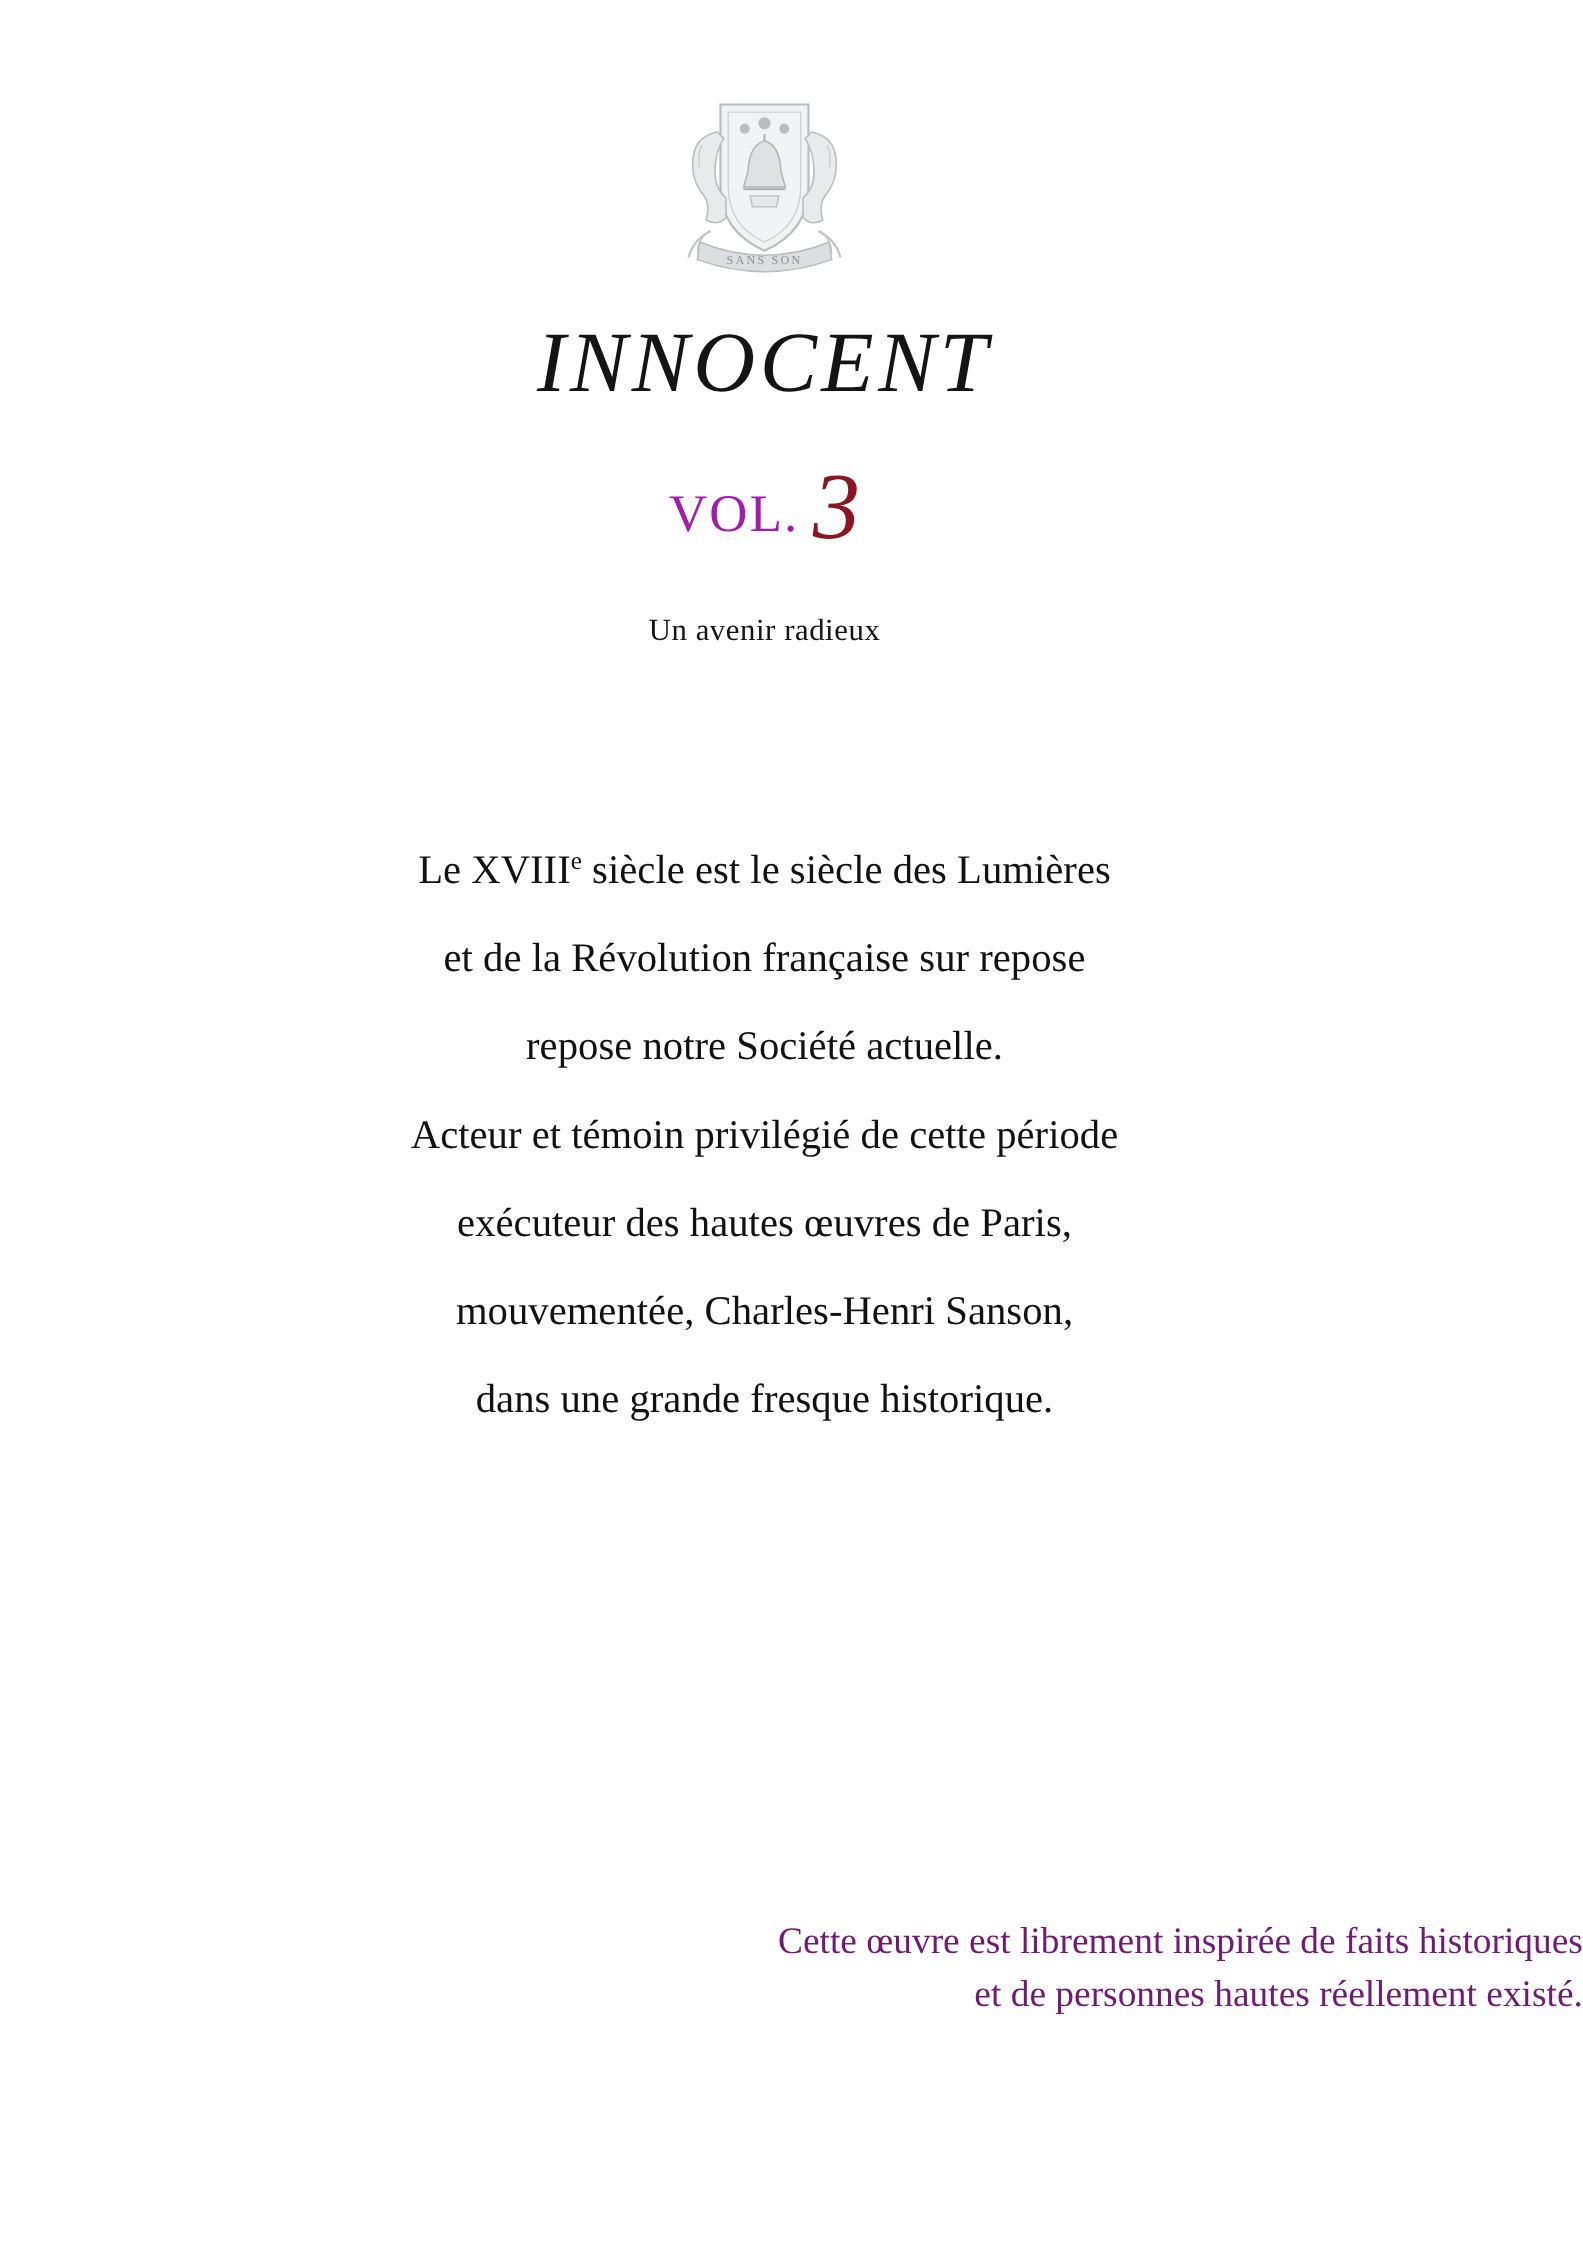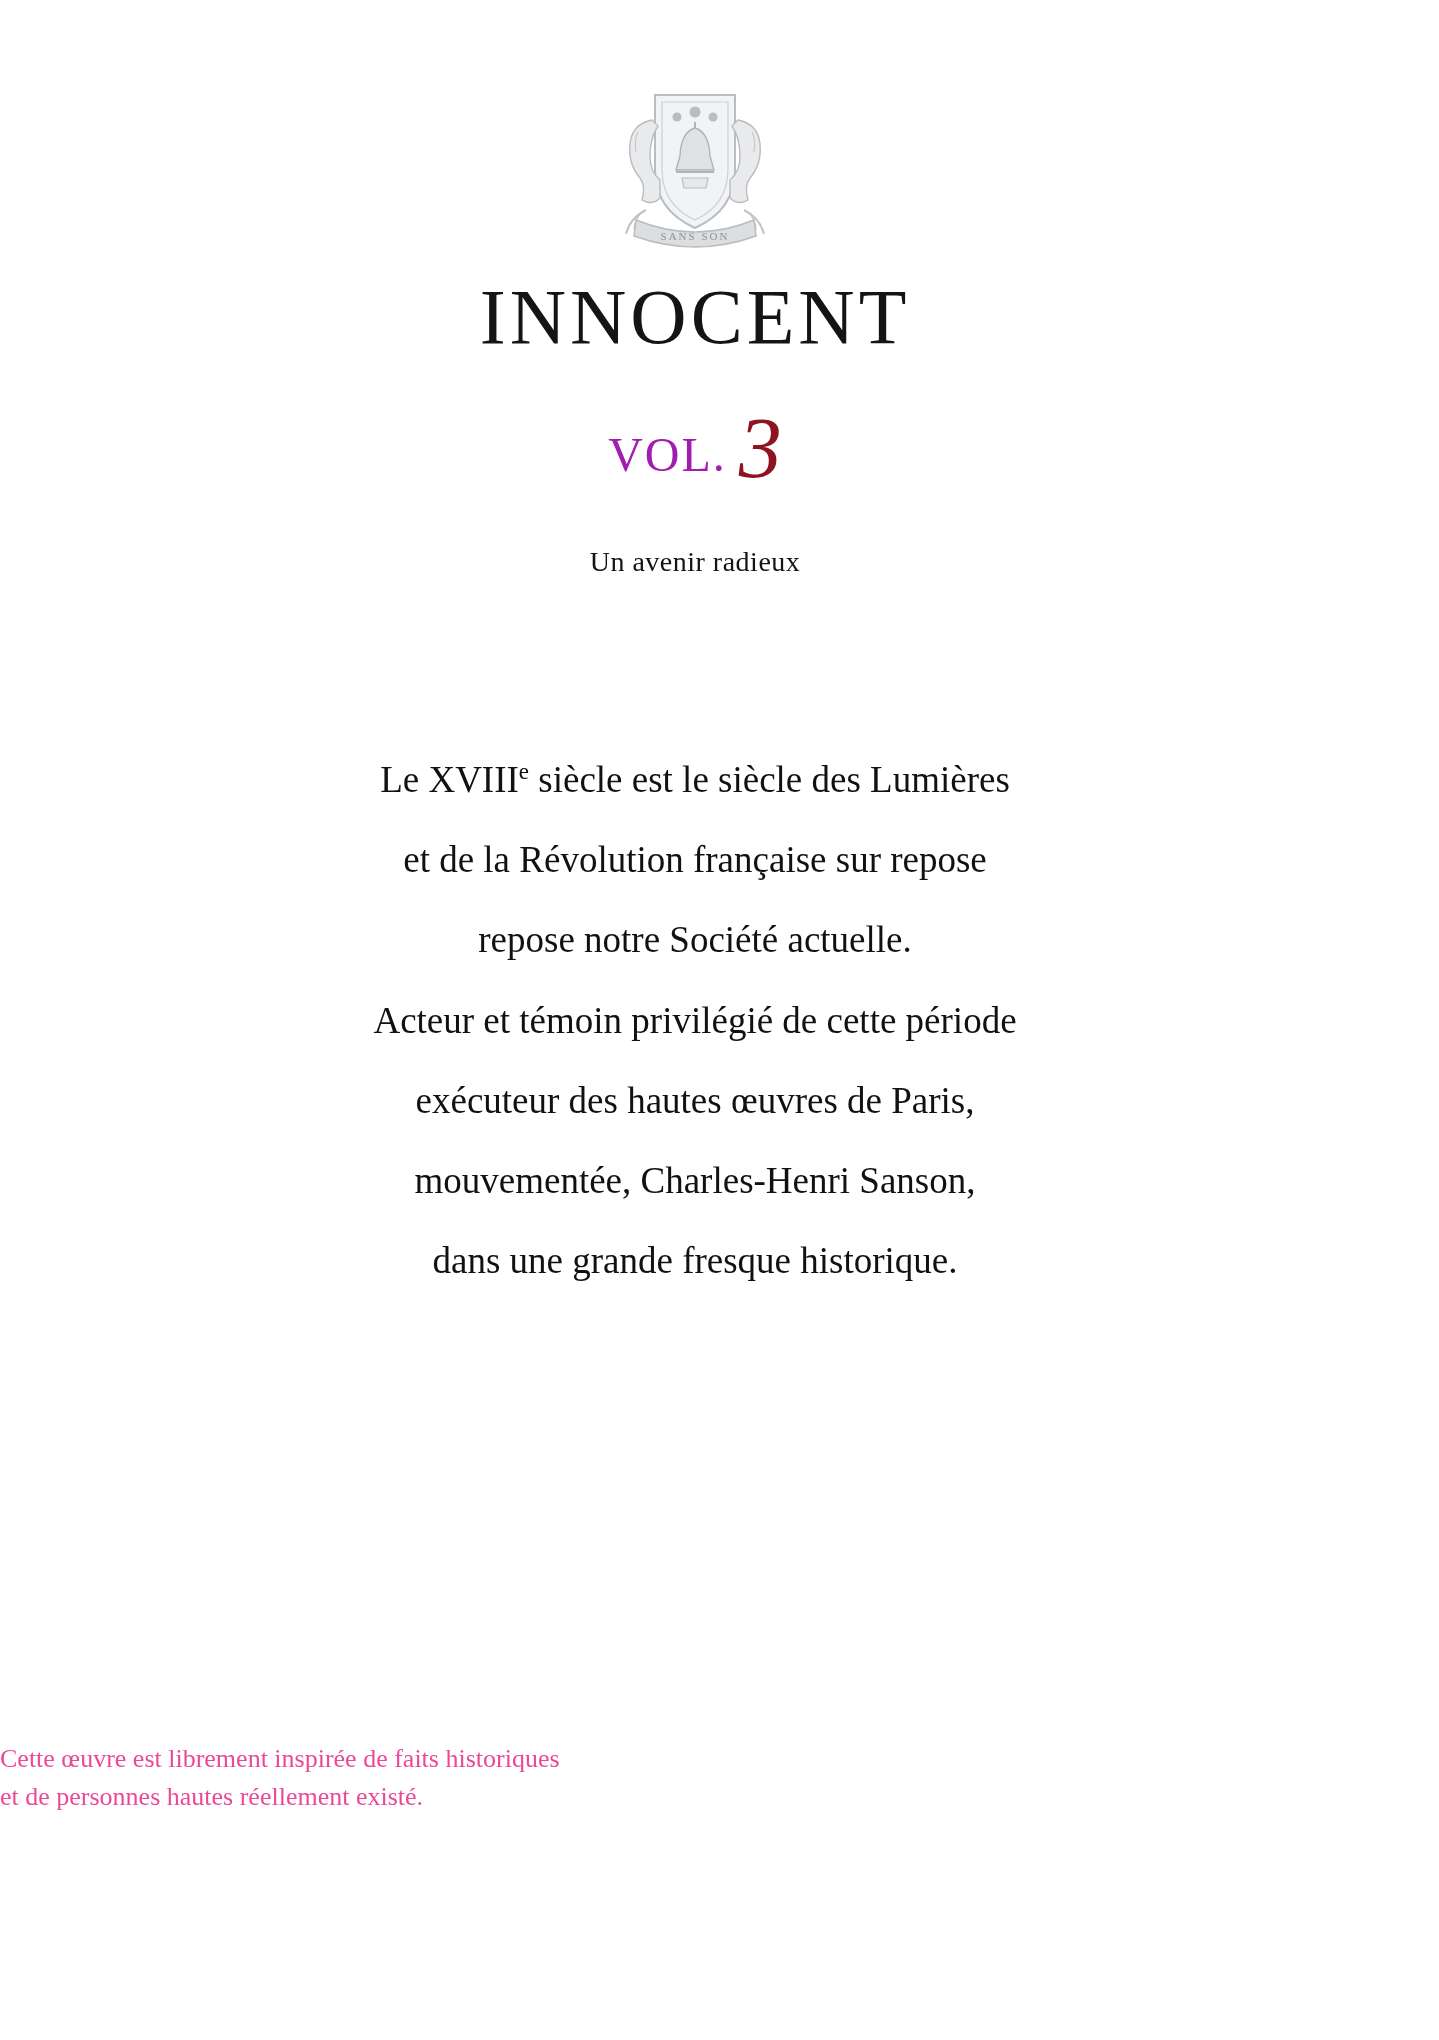--- a/index.html
+++ b/index.html
@@ -32,23 +32,24 @@
     display: flex;
     align-items: center;
     justify-content: center;
   }
   .crest-wrap svg {
     display: block;
   }
 
   
   .title {
-    margin-top: 18px;
+    margin-top: 30px;
     font-size: 78px;
     letter-spacing: 4px;
+    font-style: italic;
     font-family: "Liberation Serif", serif;
     color: #141414;
     line-height: 1;
   }
 
   .volume-line {
     margin-top: 36px;
     display: flex;
     align-items: baseline;
     justify-content: center;
@@ -94,24 +95,24 @@
     vertical-align: super;
     line-height: 0;
   }
 
   
   .footnote {
     position: absolute;
     left: 0;
     right: 0;
     top: 1740px;
-    text-align: left;
-    font-size: 26px;
+    text-align: right;
+    font-size: 34px;
     line-height: 1.45;
-    color: #ec4899;
+    color: #701a75;
   }
   .footnote .line {
     display: block;
   }
 </style>
 </head>
 <body>
 
 <div class="page">
 

